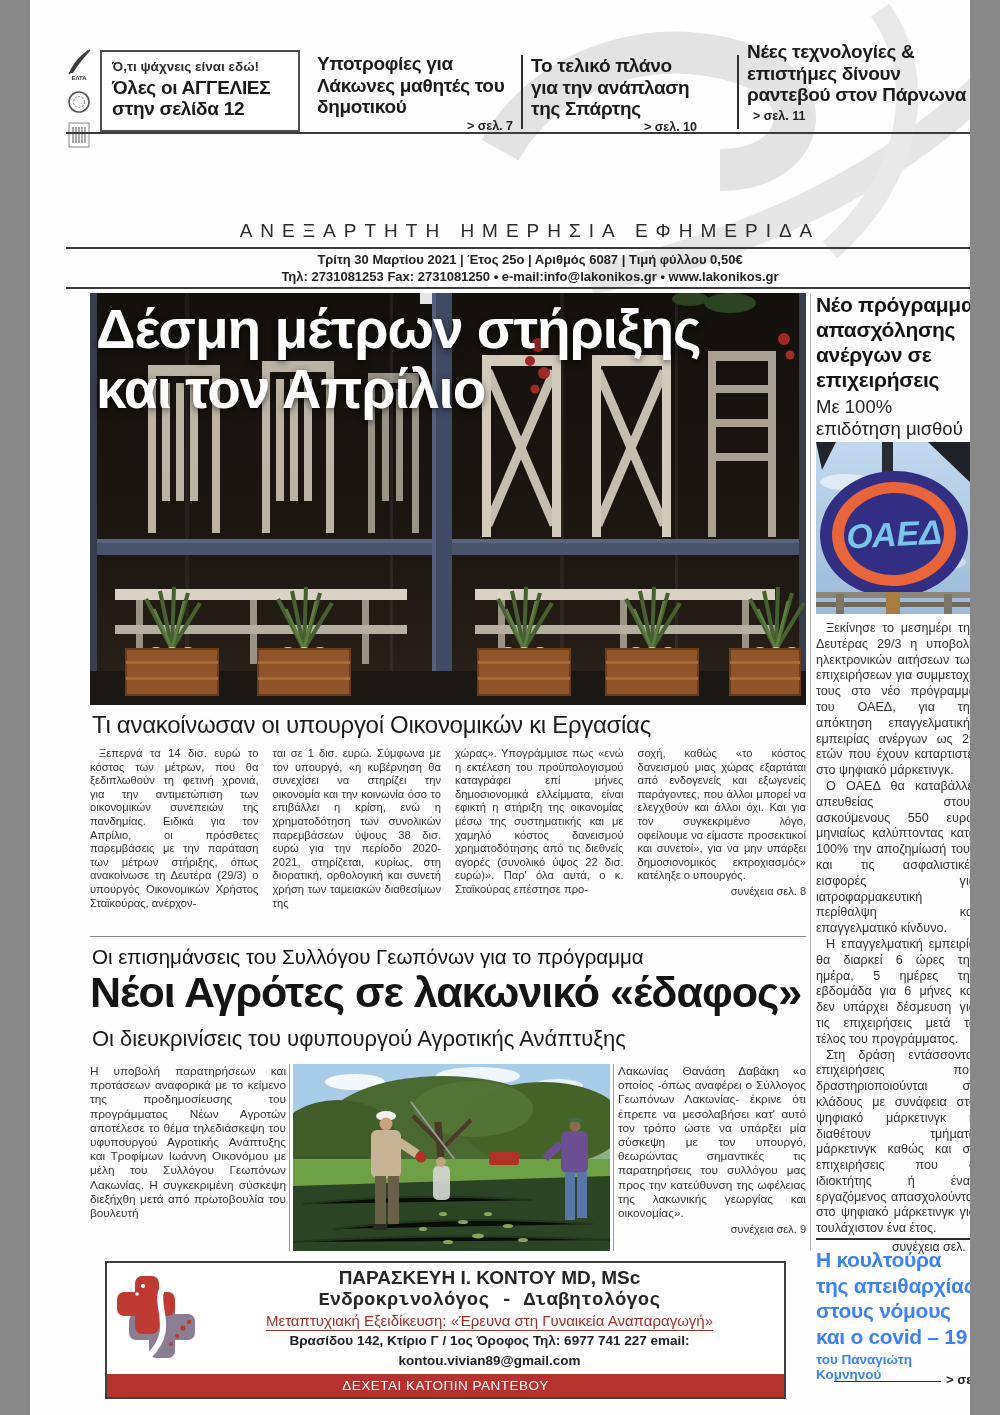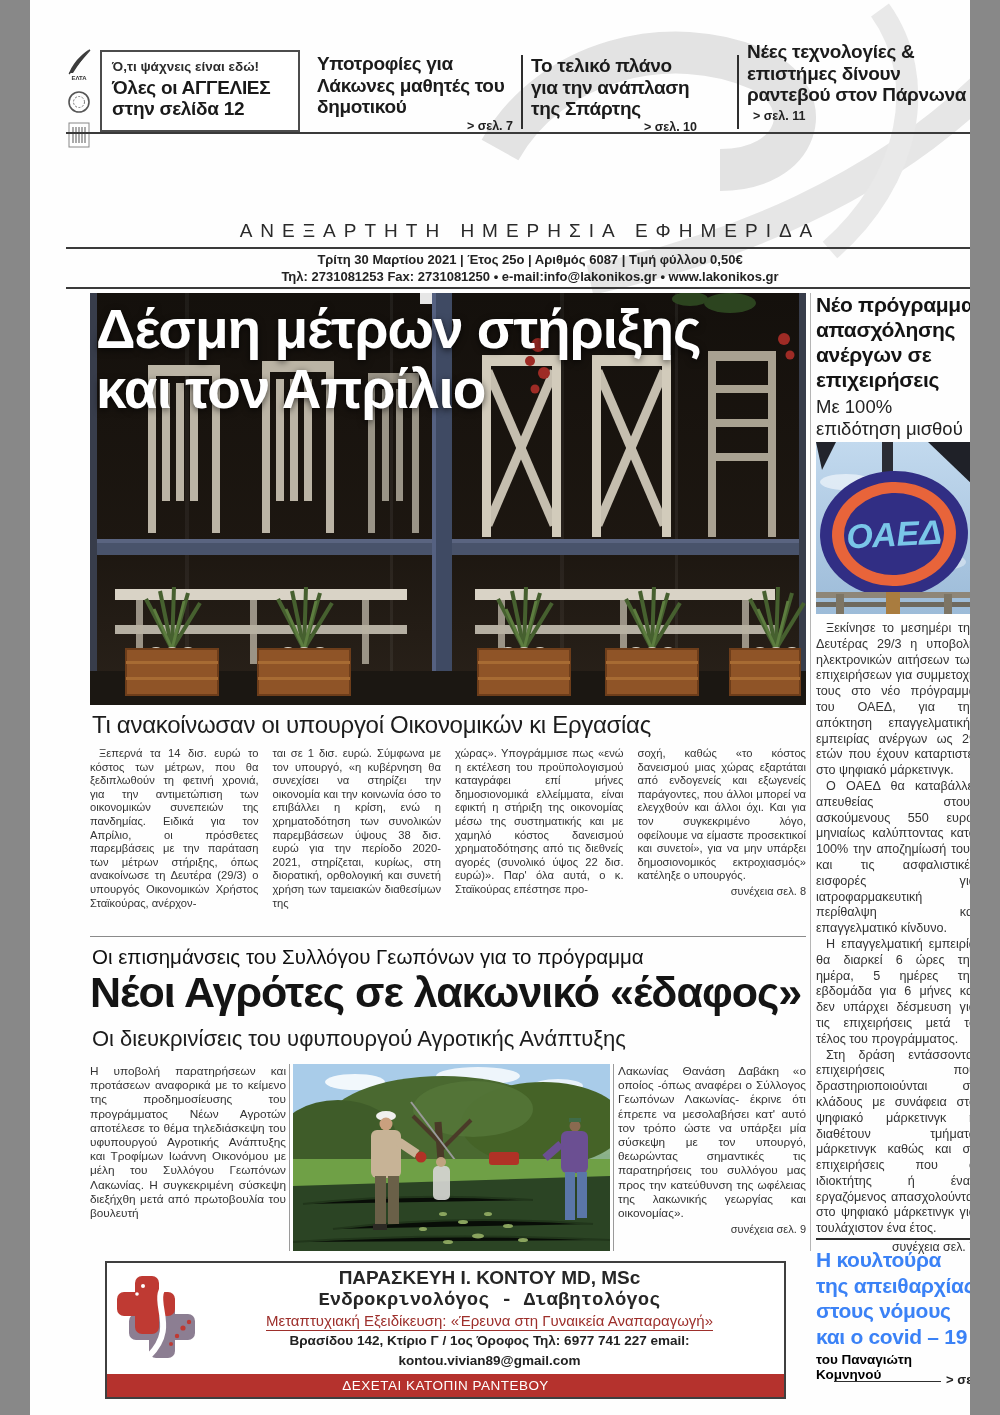--- a/index.html
+++ b/index.html
@@ -68,21 +68,21 @@
 
   
   .sb-title{left:786px;top:292px;width:162px;font-size:21px;font-weight:700;line-height:25px;color:#141414;letter-spacing:-0.3px;}
   .sb-sub{left:786px;top:396px;width:162px;font-size:18.5px;font-weight:400;line-height:22px;color:#222;}
   .sb-photo{left:786px;top:442px;width:160px;height:172px;}
   .sb-body{left:786px;top:621px;width:160px;font-size:12.6px;line-height:15.8px;text-align:justify;color:#333;}
   .sb-body p{margin:0;text-indent:10px;}
   .sb-cont{font-size:12.3px;color:#333;text-align:right;margin-top:3px;}
   .sb-rule{left:786px;top:1238px;width:160px;height:2px;background:#2e2e2e;}
   .op-title{left:786px;top:1247px;width:162px;font-size:21px;font-weight:700;line-height:25.5px;color:#3b82f6;letter-spacing:-0.3px;}
-  .op-byline{left:786px;top:1352px;width:162px;font-size:13.5px;font-weight:700;color:#000000;}
+  .op-byline{left:786px;top:1352px;width:162px;font-size:13.5px;font-weight:700;color:#3b82f6;}
   .op-pageline{left:804px;top:1372px;width:160px;display:flex;align-items:flex-end;}
   .op-pageline .ln{flex:1;border-bottom:1.5px solid #2e2e2e;margin-bottom:5px;margin-right:5px;}
   .op-pageline .pg{font-size:13px;font-weight:700;color:#222;white-space:nowrap;}
 </style>
 </head>
 <body>
 
 <div class="page">
 
   <svg class="abs watermark" width="1000" height="300" viewBox="0 0 1000 300">

